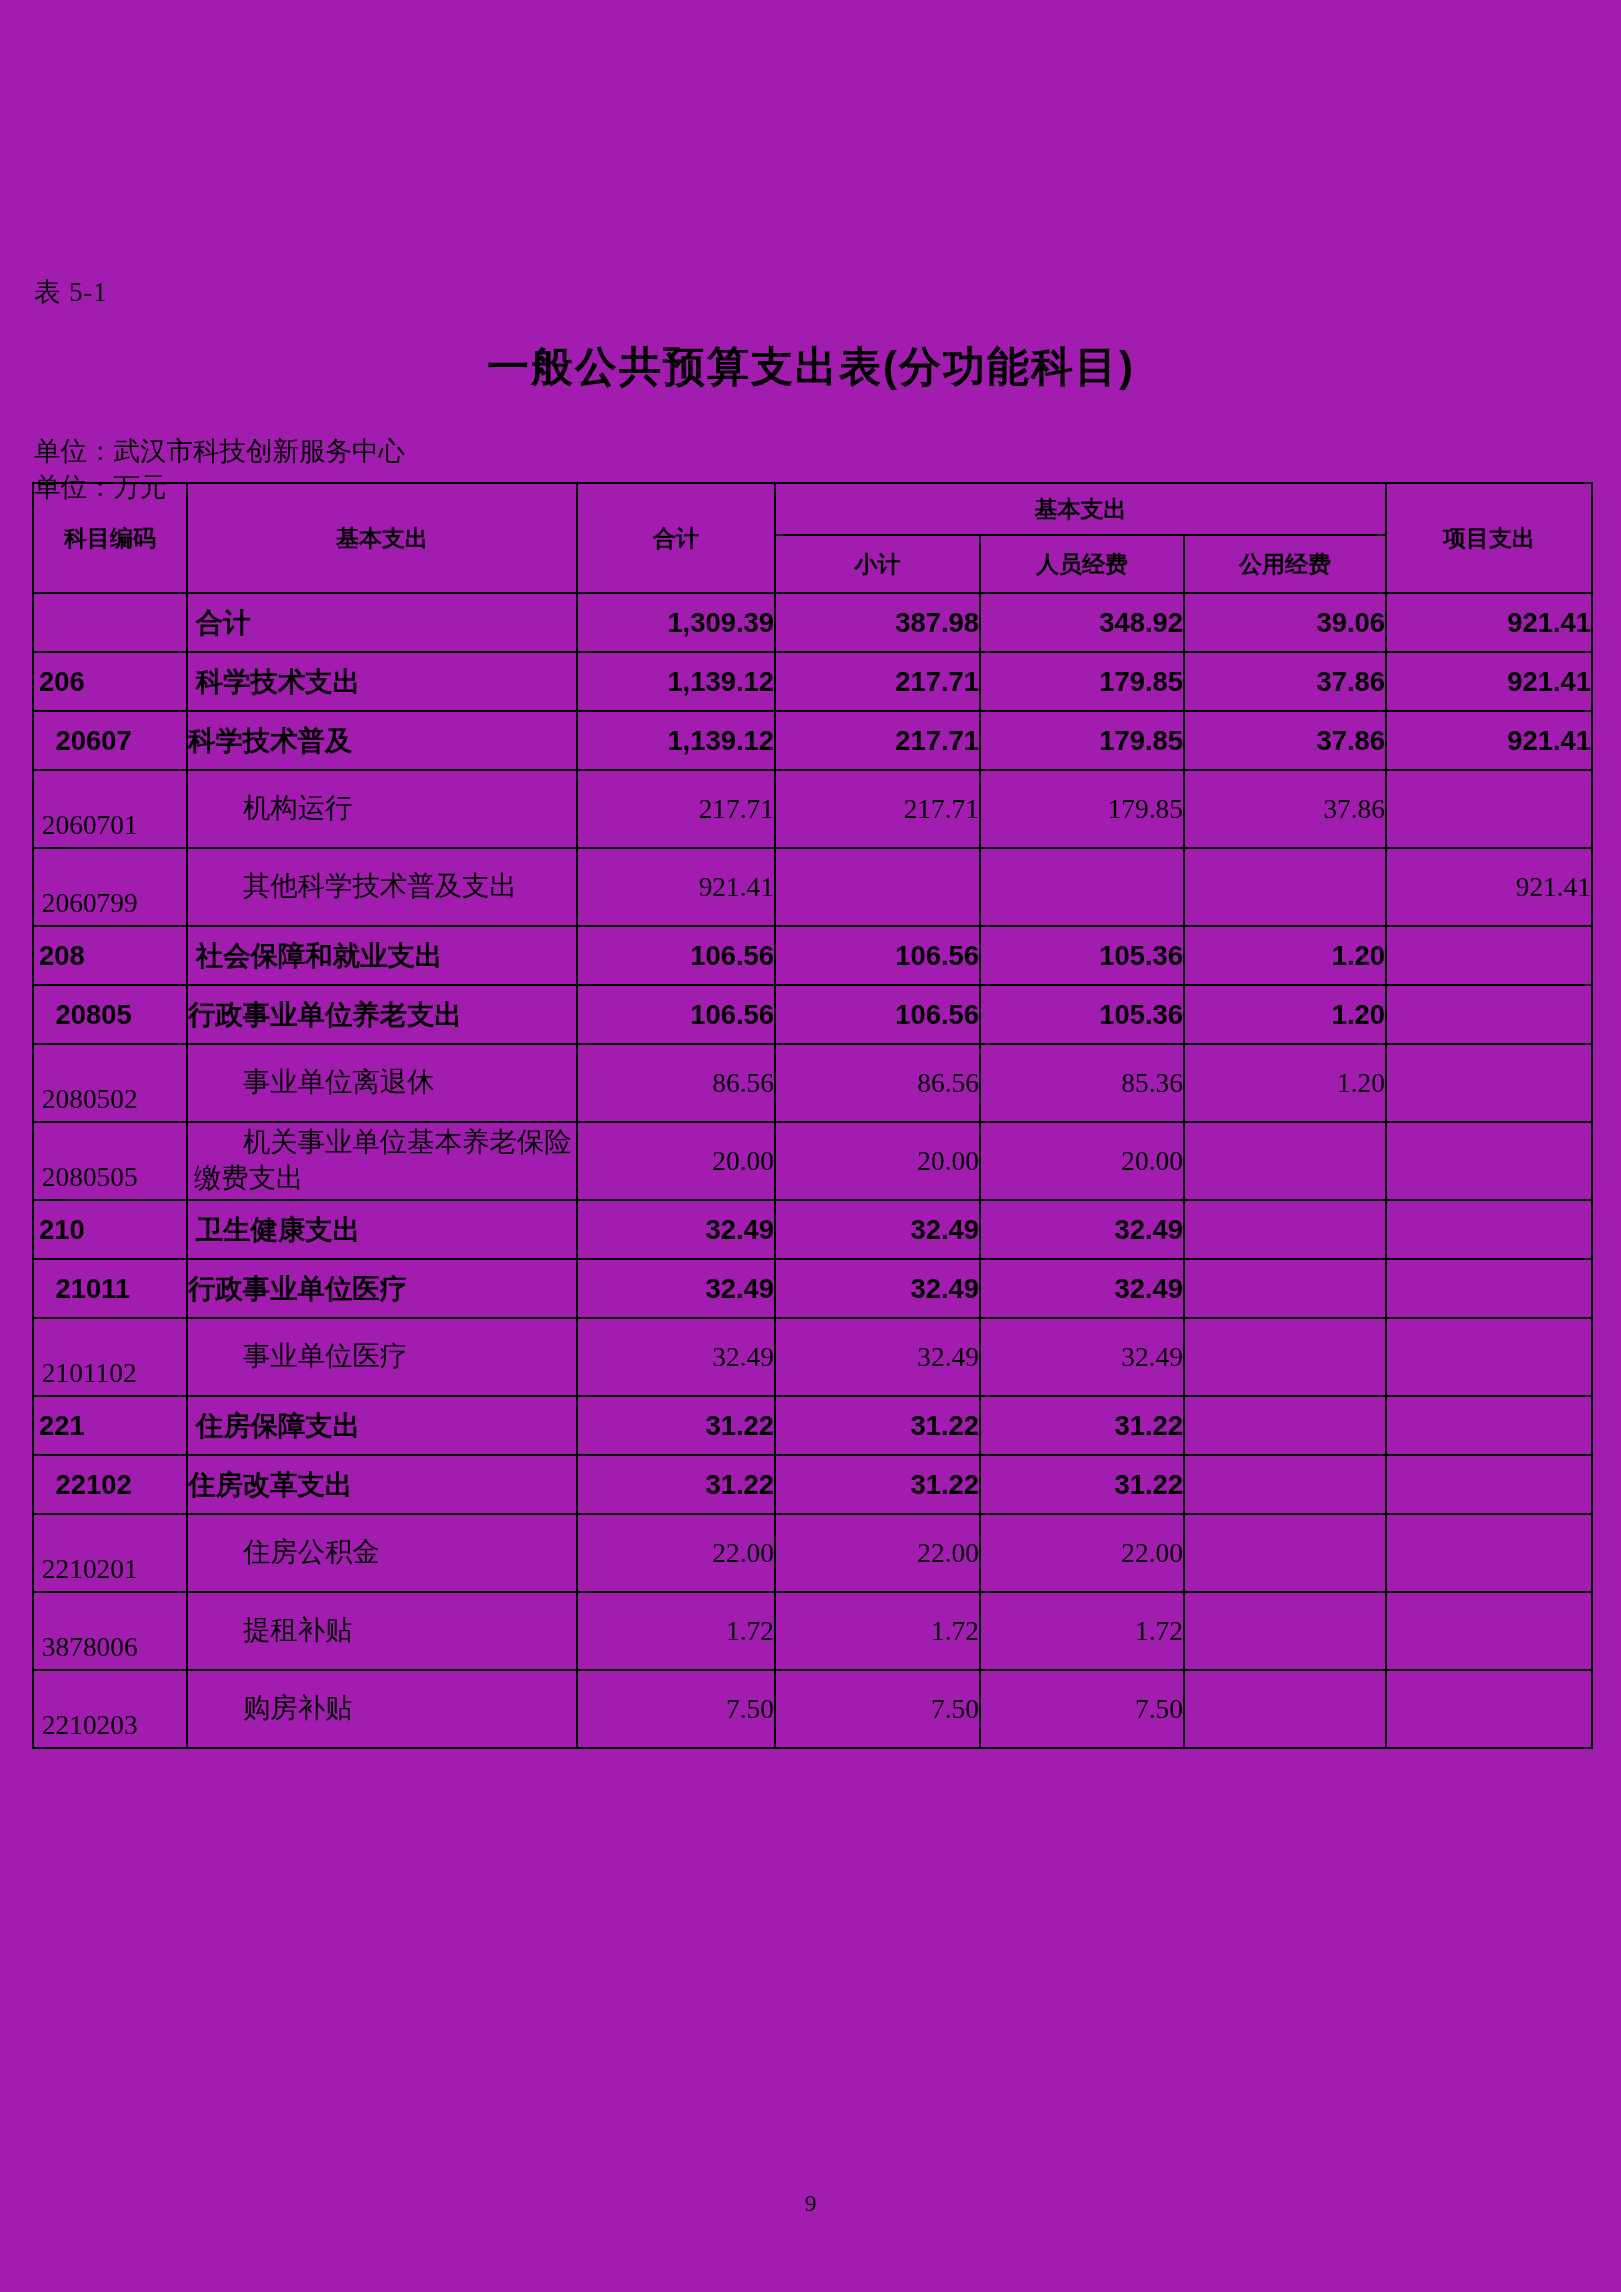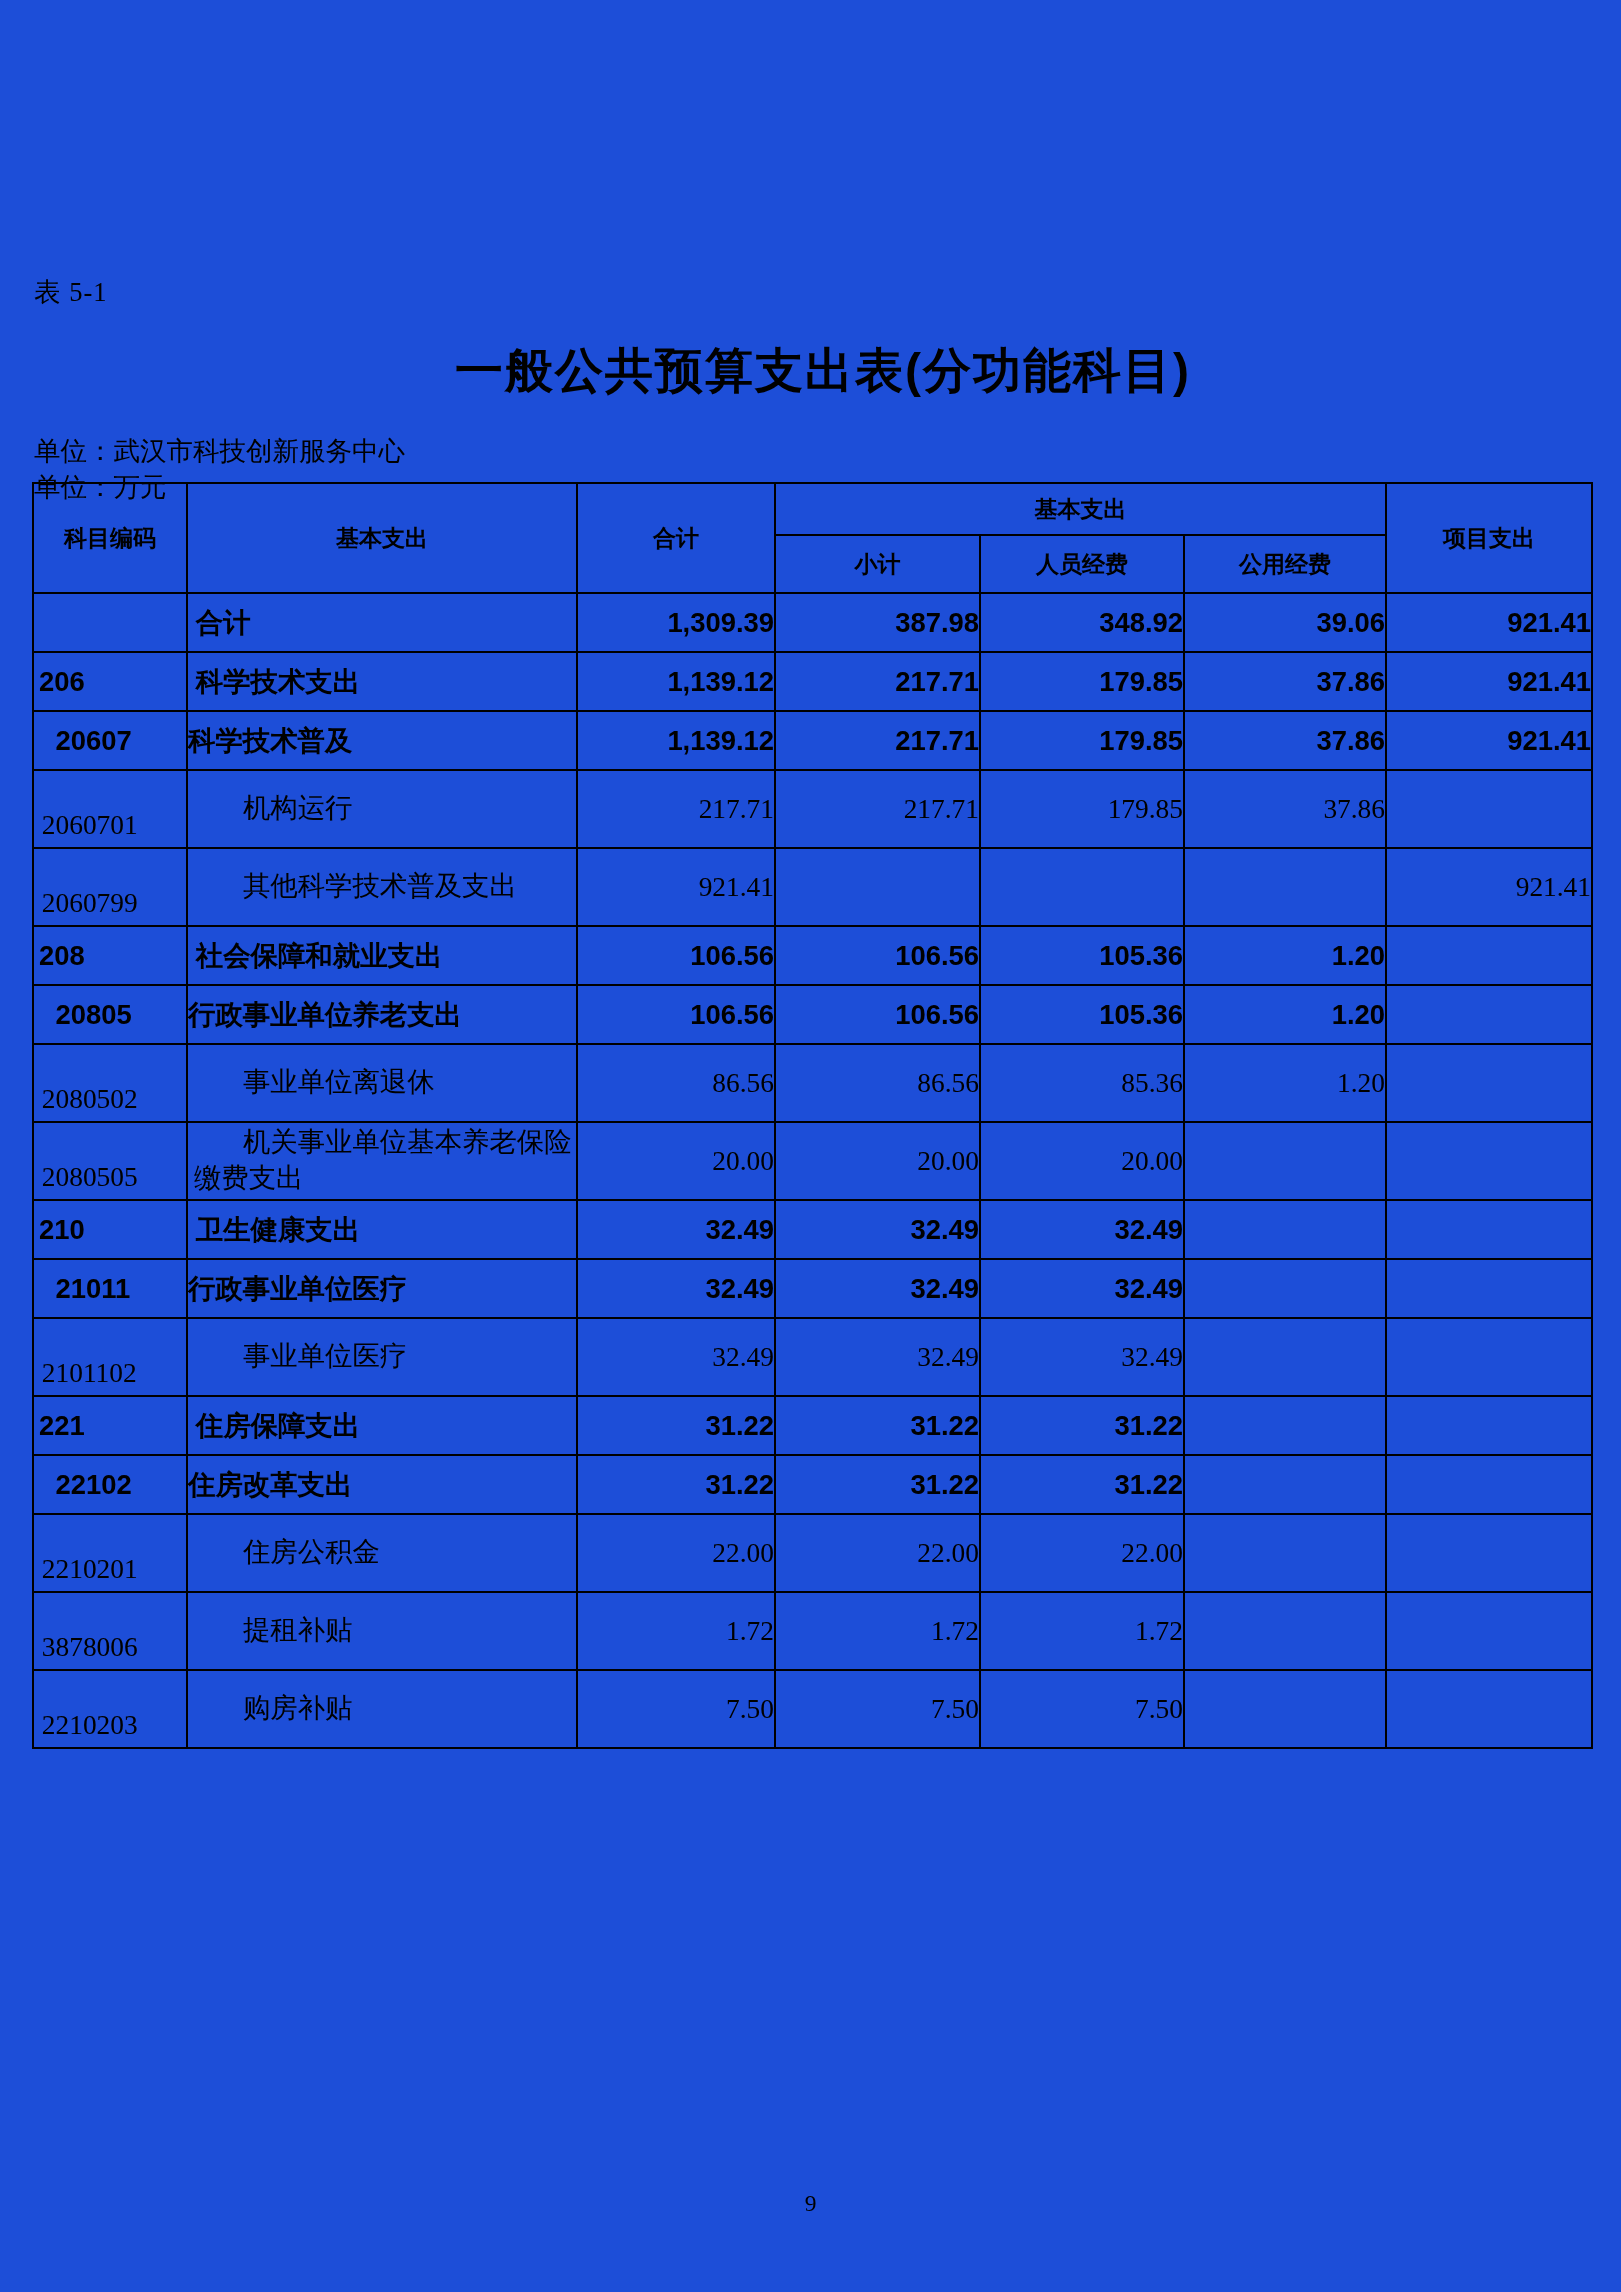--- a/index.html
+++ b/index.html
@@ -1,32 +1,32 @@
 <!DOCTYPE html>
 <html><head>
 <meta charset="utf-8">
 <style>
   html,body{margin:0;padding:0;background:#888;}
   .page{
     position:relative;
     width:1621px;height:2293px;
-    background:#1d4ed8;
+    background:#a21caf;
     font-family:"Liberation Serif","DejaVu Serif",serif;
     color:#000;
     overflow:hidden;
   }
   .tbl-label{
     position:absolute;left:34px;top:274px;
     font-size:26.5px;letter-spacing:1px;
   }
   .doc-title{
-    position:absolute;left:44px;top:339px;width:1558px;
+    position:absolute;left:32px;top:339px;width:1558px;
     text-align:center;
     font-family:"Liberation Sans","DejaVu Sans",sans-serif;
-    font-weight:bold;font-size:48px;letter-spacing:2px;
+    font-weight:bold;font-size:42px;letter-spacing:2px;
   }
   .unit-row{
     position:absolute;left:34px;top:433px;width:1547px;
     display:flex;justify-content:space-between;
     font-size:26.5px;
     flex-direction:column;
   }
   table.budget{
     position:absolute;left:32px;top:482px;
     border-collapse:collapse;table-layout:fixed;

